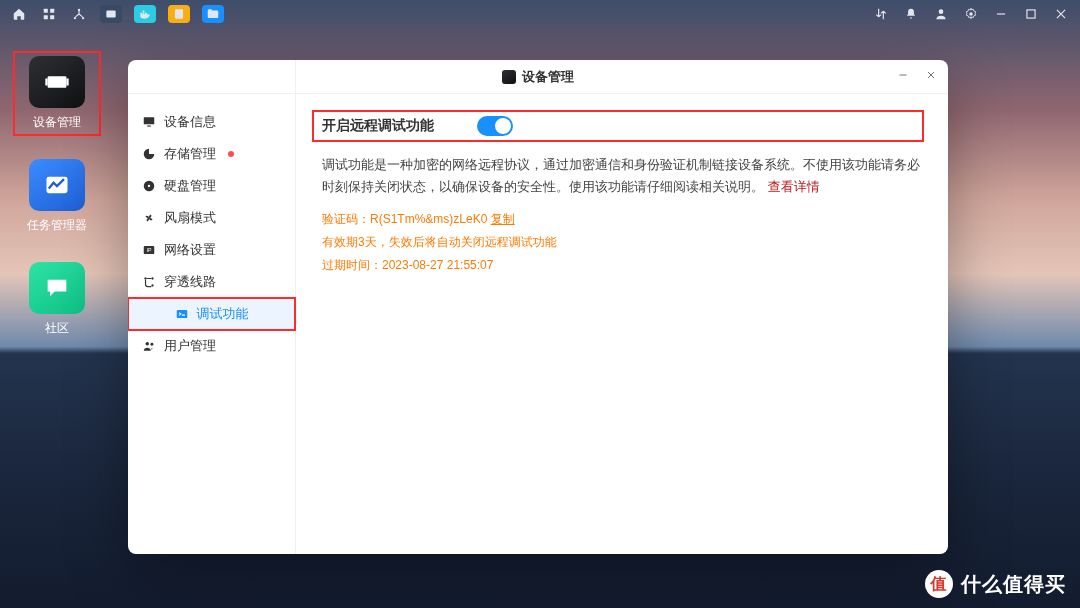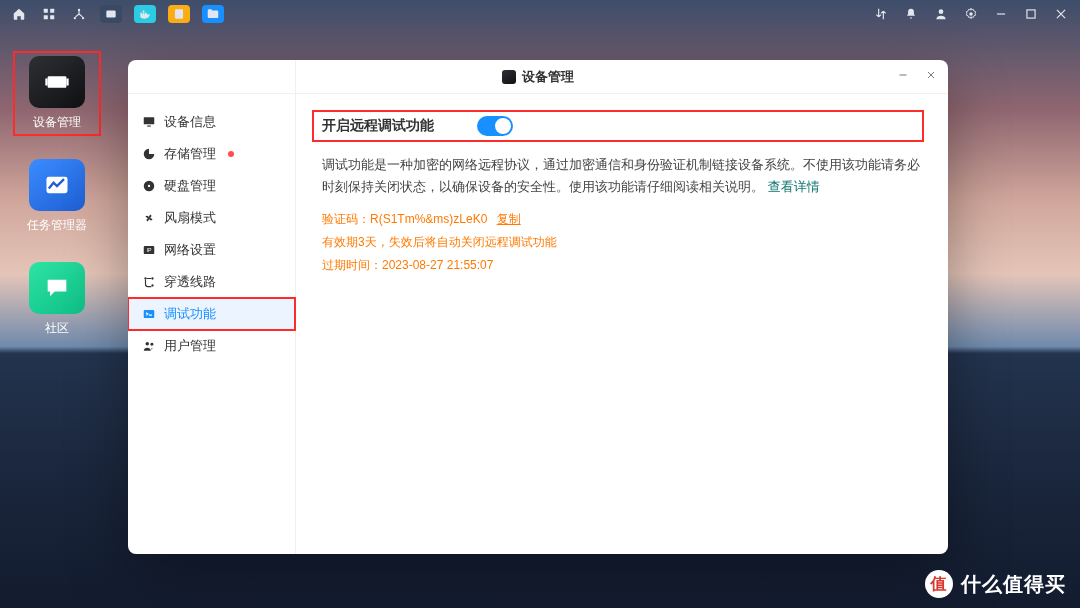--- a/index.html
+++ b/index.html
@@ -57,35 +57,35 @@
   .winctrl svg{ width:12px; height:12px; fill:none; stroke:#777; stroke-width:2; }
 
   .sidebar{
     width:168px; padding-top:46px; border-right:1px solid #eef0f2;
     display:flex; flex-direction:column;
   }
   .sidebar .item{
     display:flex; align-items:center; gap:8px; height:32px; padding:0 14px;
     font-size:13px; color:#333; cursor:pointer;
   }
-  .sidebar .item.active{ background:#ecf5ff; color:#1890ff; }
+  .sidebar .item.active{ background:#ecf5ff; color:#1890ff;justify-content:center; }
   .sidebar .item .dot{ width:6px; height:6px; border-radius:3px; background:#ff4d4f; margin-left:4px; }
   .sidebar svg{ width:14px; height:14px; fill:#333; }
   .sidebar .item.active svg{ fill:#1890ff; }
   .sidebar .hi{ outline:2px solid #ff2a2a; outline-offset:-1px; }
 
   .content{ flex:1; padding:52px 26px 20px; font-size:13px; color:#333; }
   .switchrow{ display:flex; align-items:center; gap:10px; font-weight:600; font-size:14px; margin-bottom:14px; }
   .switchrow.hi{ outline:2px solid #ff2a2a; padding:4px 8px; margin-left:-8px;gap:43px; }
   .toggle{ width:36px; height:20px; border-radius:10px; background:#1890ff; position:relative; }
   .toggle::after{ content:""; position:absolute; right:2px; top:2px; width:16px; height:16px; border-radius:8px; background:#fff; }
   .desc{ color:#444; line-height:1.7; margin-bottom:10px; }
-  .desc .link{ color:#0f766e; cursor:pointer; }
+  .desc .link{ color:#b91c1c; cursor:pointer; }
   .orange{ color:#ff7a00; font-size:12px; line-height:1.9; }
-  .orange .copy{ margin-left:6px; cursor:pointer;text-decoration:underline; }
+  .orange .copy{ margin-left:0; cursor:pointer;text-decoration:underline; }
 
   
   .watermark{
     position:absolute; right:14px; bottom:10px; color:#fff; font-weight:700;
     display:flex; align-items:center; gap:8px; font-size:20px; letter-spacing:1px;
   }
   .watermark .badge{ width:28px; height:28px; border-radius:14px; background:#fff; color:#d8372d;
     display:flex; align-items:center; justify-content:center; font-size:16px; font-weight:900; }
 </style>
 </head>

